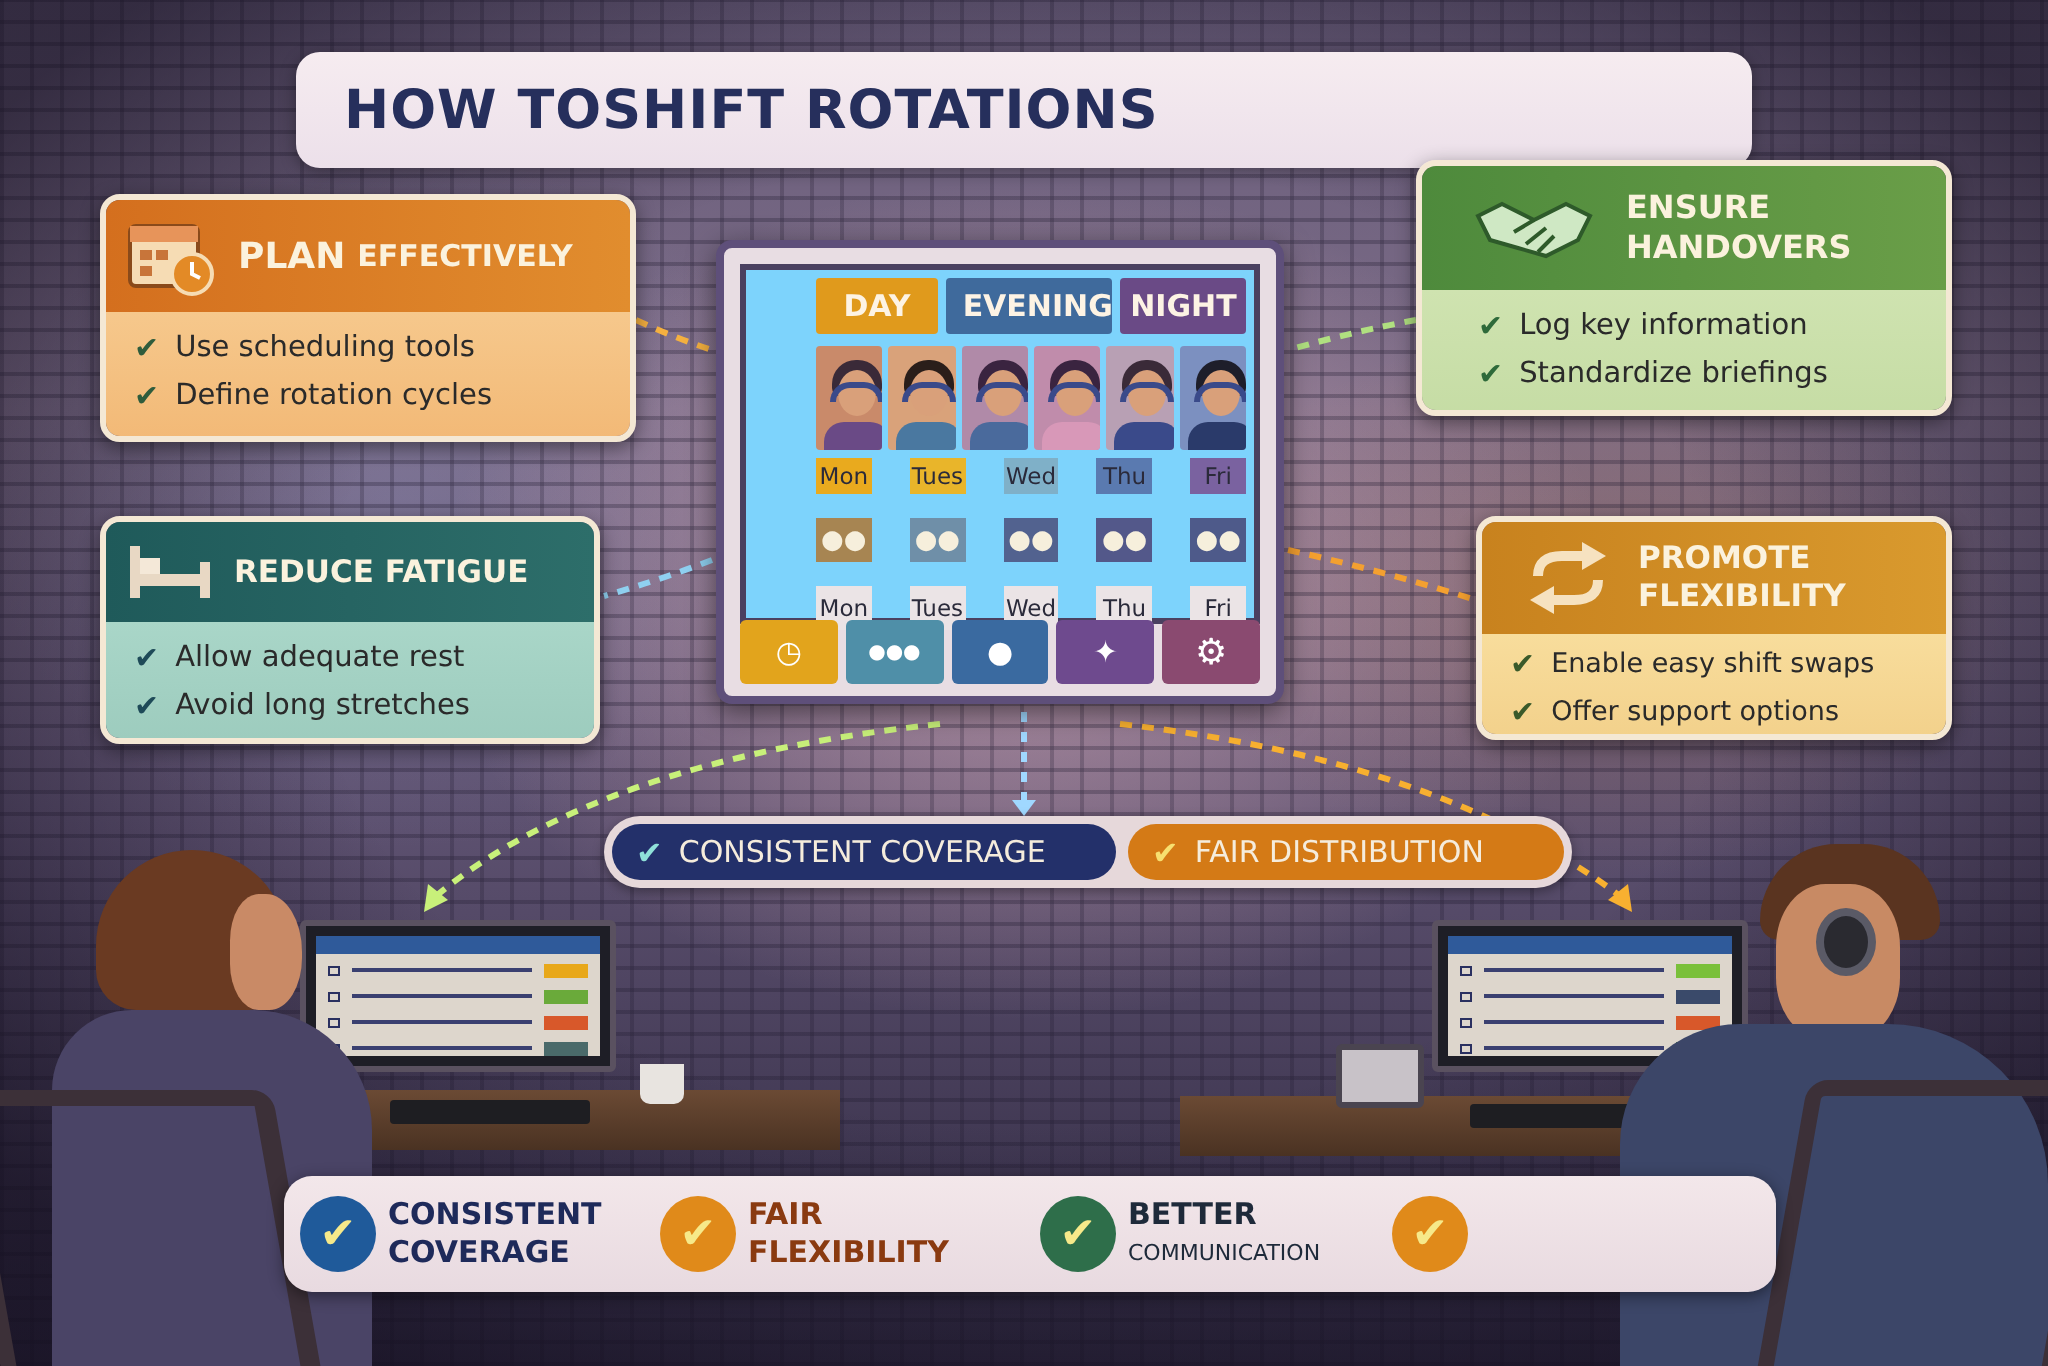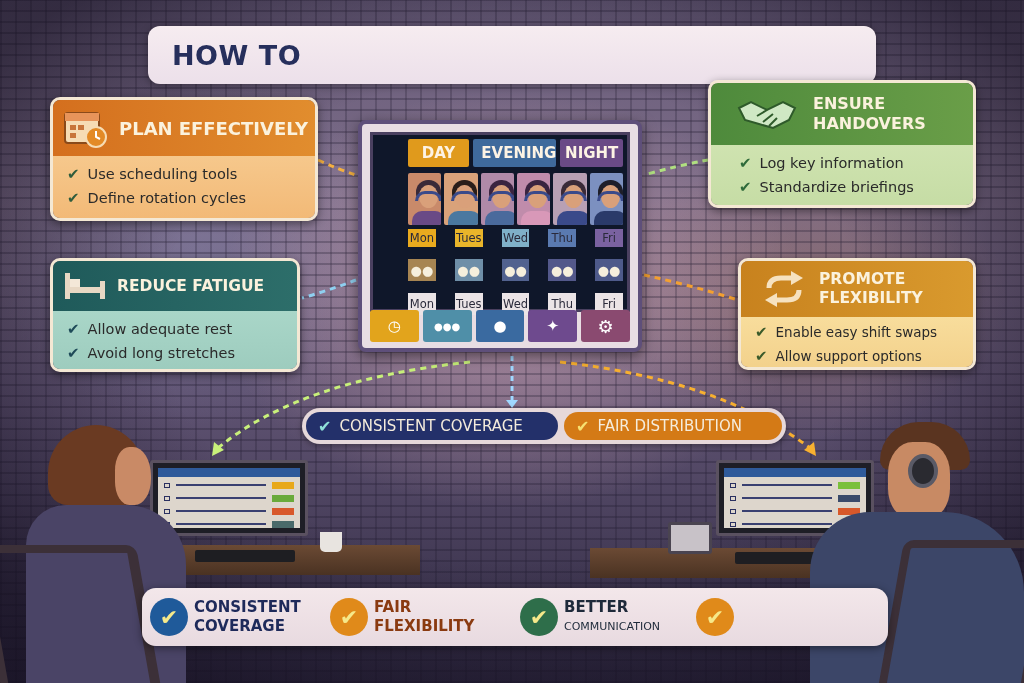--- a/index.html
+++ b/index.html
@@ -55,21 +55,21 @@
   .card-flex .card-body { background: linear-gradient(180deg, #f8dd9c, #f2d08a); height: 56px; padding-top: 3px; }
 
   .icon-box { display: inline-flex; align-items: center; justify-content: center; margin-right: 10px; }
 
   
   .panel {
     position: absolute; left: 358px; top: 120px; width: 284px; height: 232px;
     background: #e8dde3; border-radius: 8px; border: 4px solid #5e4f7a;
     box-shadow: 0 4px 14px rgba(0,0,0,0.5);
   }
-  .panel-inner { position: absolute; left: 8px; top: 8px; right: 8px; height: 180px; background: #0f172a; border: 3px solid #4a4060; padding-left: 31px; }
+  .panel-inner { position: absolute; left: 8px; top: 8px; right: 8px; height: 180px; background: #7dd3fc; border: 3px solid #4a4060; padding-left: 31px; }
   .shift-tabs { display: flex; gap: 4px; padding: 4px 4px 0 4px; }
   .shift-tab { height: 28px; display: flex; align-items: center; justify-content: center; color: #fdf3e4; font-weight: bold; font-size: 15px; border-radius: 2px; }
   .avatars { display: flex; gap: 3px; padding: 6px 4px 0 4px; }
   .avatar { width: 41px; height: 52px; border-radius: 2px; position: relative; overflow: hidden; }
   .avatar .face { position: absolute; left: 11px; top: 12px; width: 19px; height: 23px; border-radius: 50%; background: #d9a07a; }
   .avatar .hair { position: absolute; left: 8px; top: 7px; width: 25px; height: 18px; border-radius: 12px 12px 4px 4px; }
   .avatar .body { position: absolute; left: 4px; top: 38px; width: 33px; height: 20px; border-radius: 10px 10px 0 0; }
   .avatar .phones { position: absolute; left: 7px; top: 18px; width: 27px; height: 10px; border: 3px solid #3a4a8a; border-bottom: none; border-radius: 12px 12px 0 0; }
 
   .days { padding: 4px 4px 0 4px; }
@@ -191,37 +191,38 @@
     <path d="M512 356 L512 400" stroke="#a0d8ff" stroke-width="3" fill="none" stroke-dasharray="5 5"></path>
     <path d="M470 362 Q 300 380 218 448" stroke="#c8f07a" stroke-width="3" fill="none" stroke-dasharray="6 5"></path>
     <path d="M560 362 Q 720 380 810 448" stroke="#f8b030" stroke-width="3" fill="none" stroke-dasharray="6 5"></path>
     <polygon points="212,456 214,442 224,450" fill="#c8f07a"></polygon>
     <polygon points="816,456 804,450 814,442" fill="#f8b030"></polygon>
     <polygon points="506,400 518,400 512,408" fill="#a0d8ff"></polygon>
   </svg>
 
   <div class="title-bar">
     <span>HOW TO</span>
+    <span>SHIFT ROTATIONS</span>
   </div>
 
   <div class="card card-plan">
     <div class="card-head">
       <span class="icon-box">
         <svg width="46" height="42" viewBox="0 0 46 42">
           <rect x="2" y="6" width="34" height="30" rx="3" fill="#f6dcb4" stroke="#8a4a1a" stroke-width="2"></rect>
           <rect x="2" y="6" width="34" height="8" fill="#e7945a"></rect>
           <rect x="7" y="18" width="6" height="5" fill="#c8753a"></rect>
             <rect x="15" y="18" width="6" height="5" fill="#c8753a"></rect>
             <rect x="7" y="26" width="6" height="5" fill="#c8753a"></rect>
           <circle cx="33" cy="30" r="10" fill="#e38a26" stroke="#f6dcb4" stroke-width="2"></circle>
           <path d="M33 24 L33 30 L37 32" stroke="#fff" stroke-width="2" fill="none"></path>
         </svg>
       </span>
       <span style="font-size:18px;margin-right:6px;">PLAN</span>
-      <span style="font-size:18px;">EFFECTIVELY</span>
+      <span style="font-size:15px;">EFFECTIVELY</span>
     </div>
     <div class="card-body">
       <div class="row">
           <span class="chk">✔</span>
           <span>Use scheduling tools</span>
         </div>
       <div class="row">
           <span class="chk">✔</span>
           <span>Define rotation cycles</span>
         </div>
@@ -292,21 +293,21 @@
         <span>FLEXIBILITY</span>
       </span>
     </div>
     <div class="card-body" style="font-size:13.5px;">
       <div class="row">
           <span class="chk" style="color:#3a5a2a">✔</span>
           <span>Enable easy shift swaps</span>
         </div>
       <div class="row">
           <span class="chk" style="color:#3a5a2a">✔</span>
-          <span>Allow support options</span>
+          <span>Offer support options</span>
         </div>
     </div>
   </div>
 
   <div class="panel">
     <div class="panel-inner">
       <div class="shift-tabs">
         <div class="shift-tab" style="width: 76px; background: rgb(224, 154, 28);">
             <span>DAY</span>
           </div>

